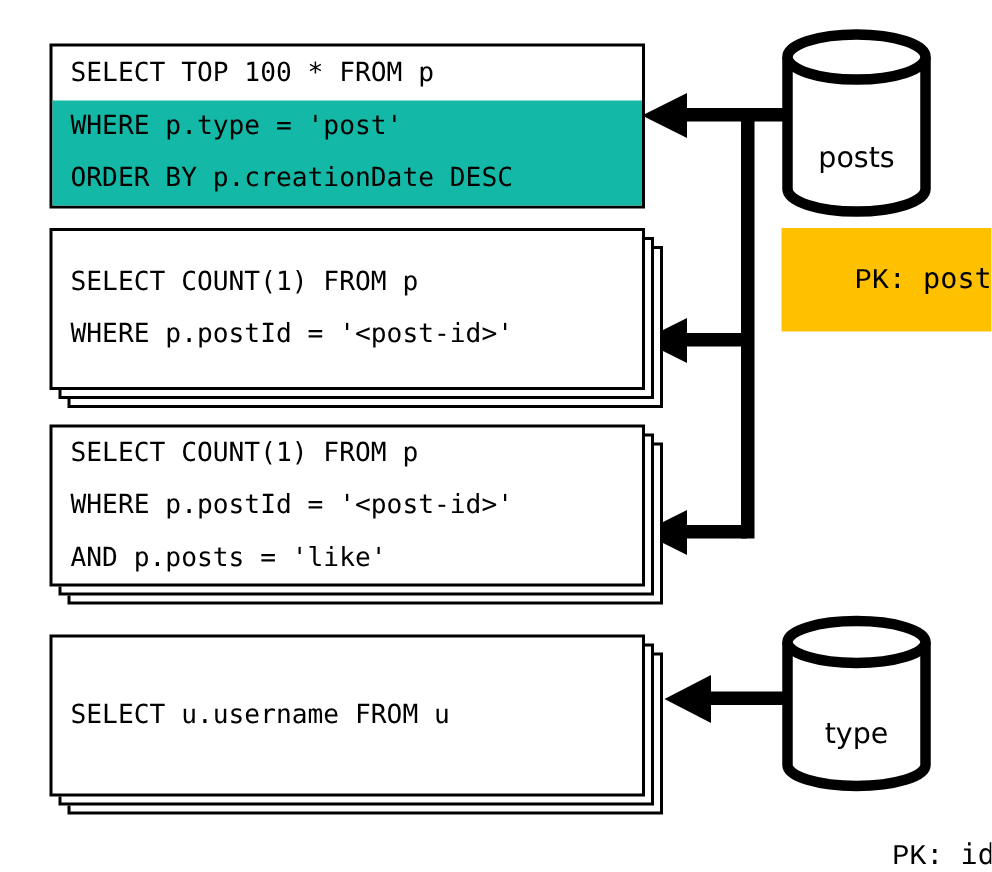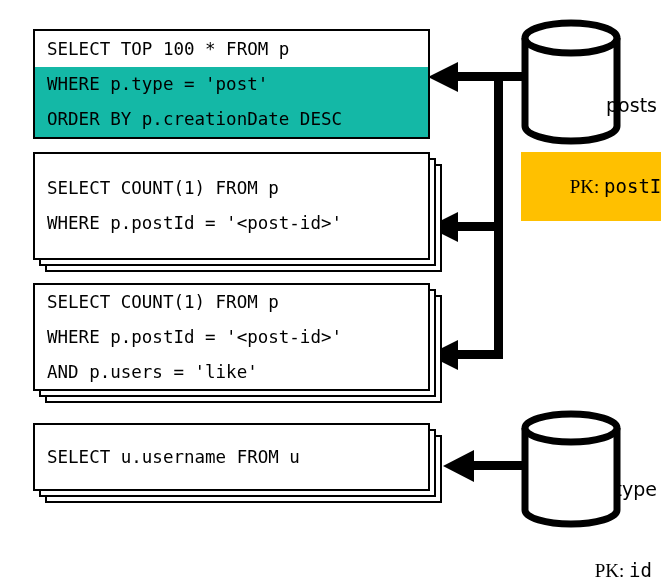--- a/index.html
+++ b/index.html
@@ -80,50 +80,49 @@
   }
   #card-like-count .card { width: 397px; height: 108px; }
 
   
   #card-user-query {
     left: 33px;
     top: 423px;
     width: 409px;
     height: 95px;
   }
-  #card-user-query .card { width: 397px; height: 68px; }
+  #card-user-query .card { width: 397px; height: 108px; }
 
   
   .cylinder {
     position: absolute;
   }
   .cyl-label {
     position: absolute;
     left: 0;
     width: 100%;
-    text-align: right;
+    text-align: center;
     font-family: "DejaVu Sans", sans-serif;
     font-size: 19px;
     color: #000000;
-    padding-left: 36px;
   }
   #cyl-posts   { left: 521px; top: 18px;  width: 100px; height: 128px; }
   #cyl-posts .cyl-label  { top: 76px; }
   #cyl-users   { left: 521px; top: 410px; width: 100px; height: 118px; }
   #cyl-users .cyl-label  { top: 68px; }
 
   
   .pk-label {
     position: absolute;
     font-size: 19px;
     color: #000000;
     white-space: pre;
   }
   .pk-label .pk-prefix {
-    font-family: Liberation Serif, serif;
+    font-family: Liberation Mono, monospace;
   }
   .pk-label .pk-field {
     font-family: "DejaVu Sans Mono", monospace;
   }
   #pk-posts {
     left: 521px;
     top: 152px;
     background: #FFC000;
     padding: 1px 3px;
   }
@@ -193,21 +192,21 @@
     </div>
   </div>
 
   <div class="card-stack" id="card-like-count">
     <div class="card shadow2"></div>
     <div class="card shadow1"></div>
     <div class="card front">
       <div class="card-lines">
         <div class="line">SELECT COUNT(1) FROM p</div>
         <div class="line">WHERE p.postId = '&lt;post-id&gt;'</div>
-        <div class="line">AND p.users = 'like'</div>
+        <div class="line">AND p.posts = 'like'</div>
       </div>
     </div>
   </div>
 
   <div class="card-stack" id="card-user-query">
     <div class="card shadow2"></div>
     <div class="card shadow1"></div>
     <div class="card front">
       <div class="card-lines">
         <div class="line">SELECT u.username FROM u</div>

